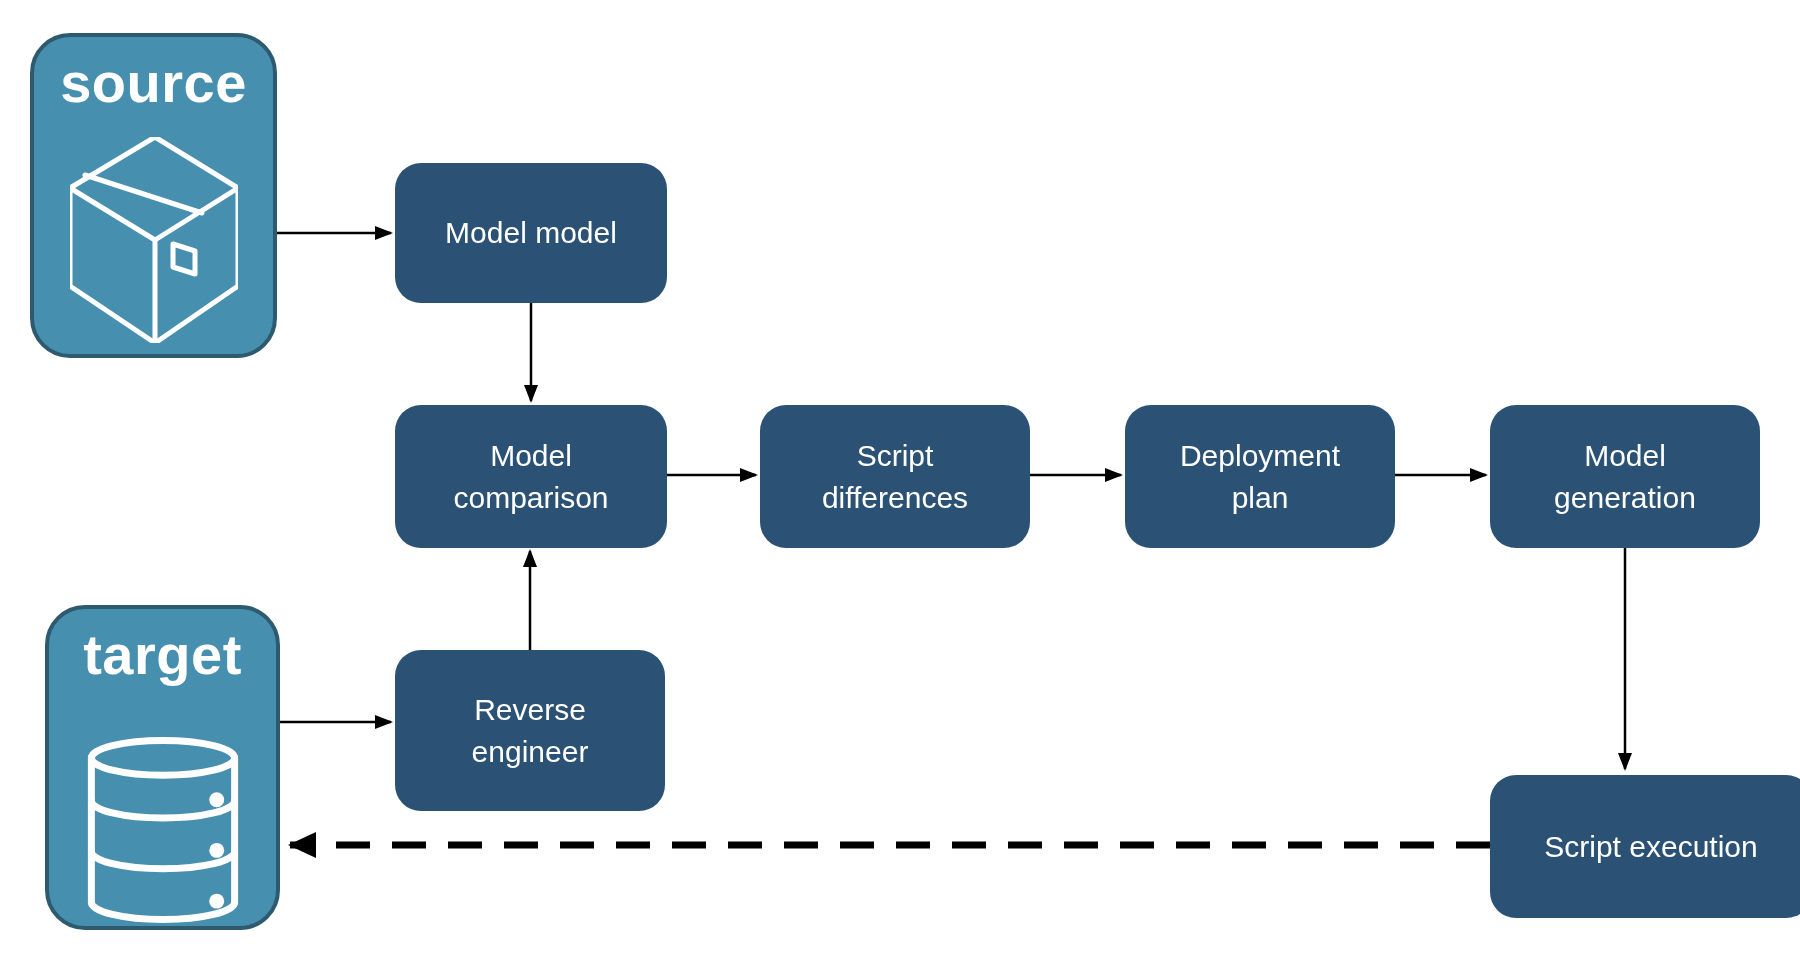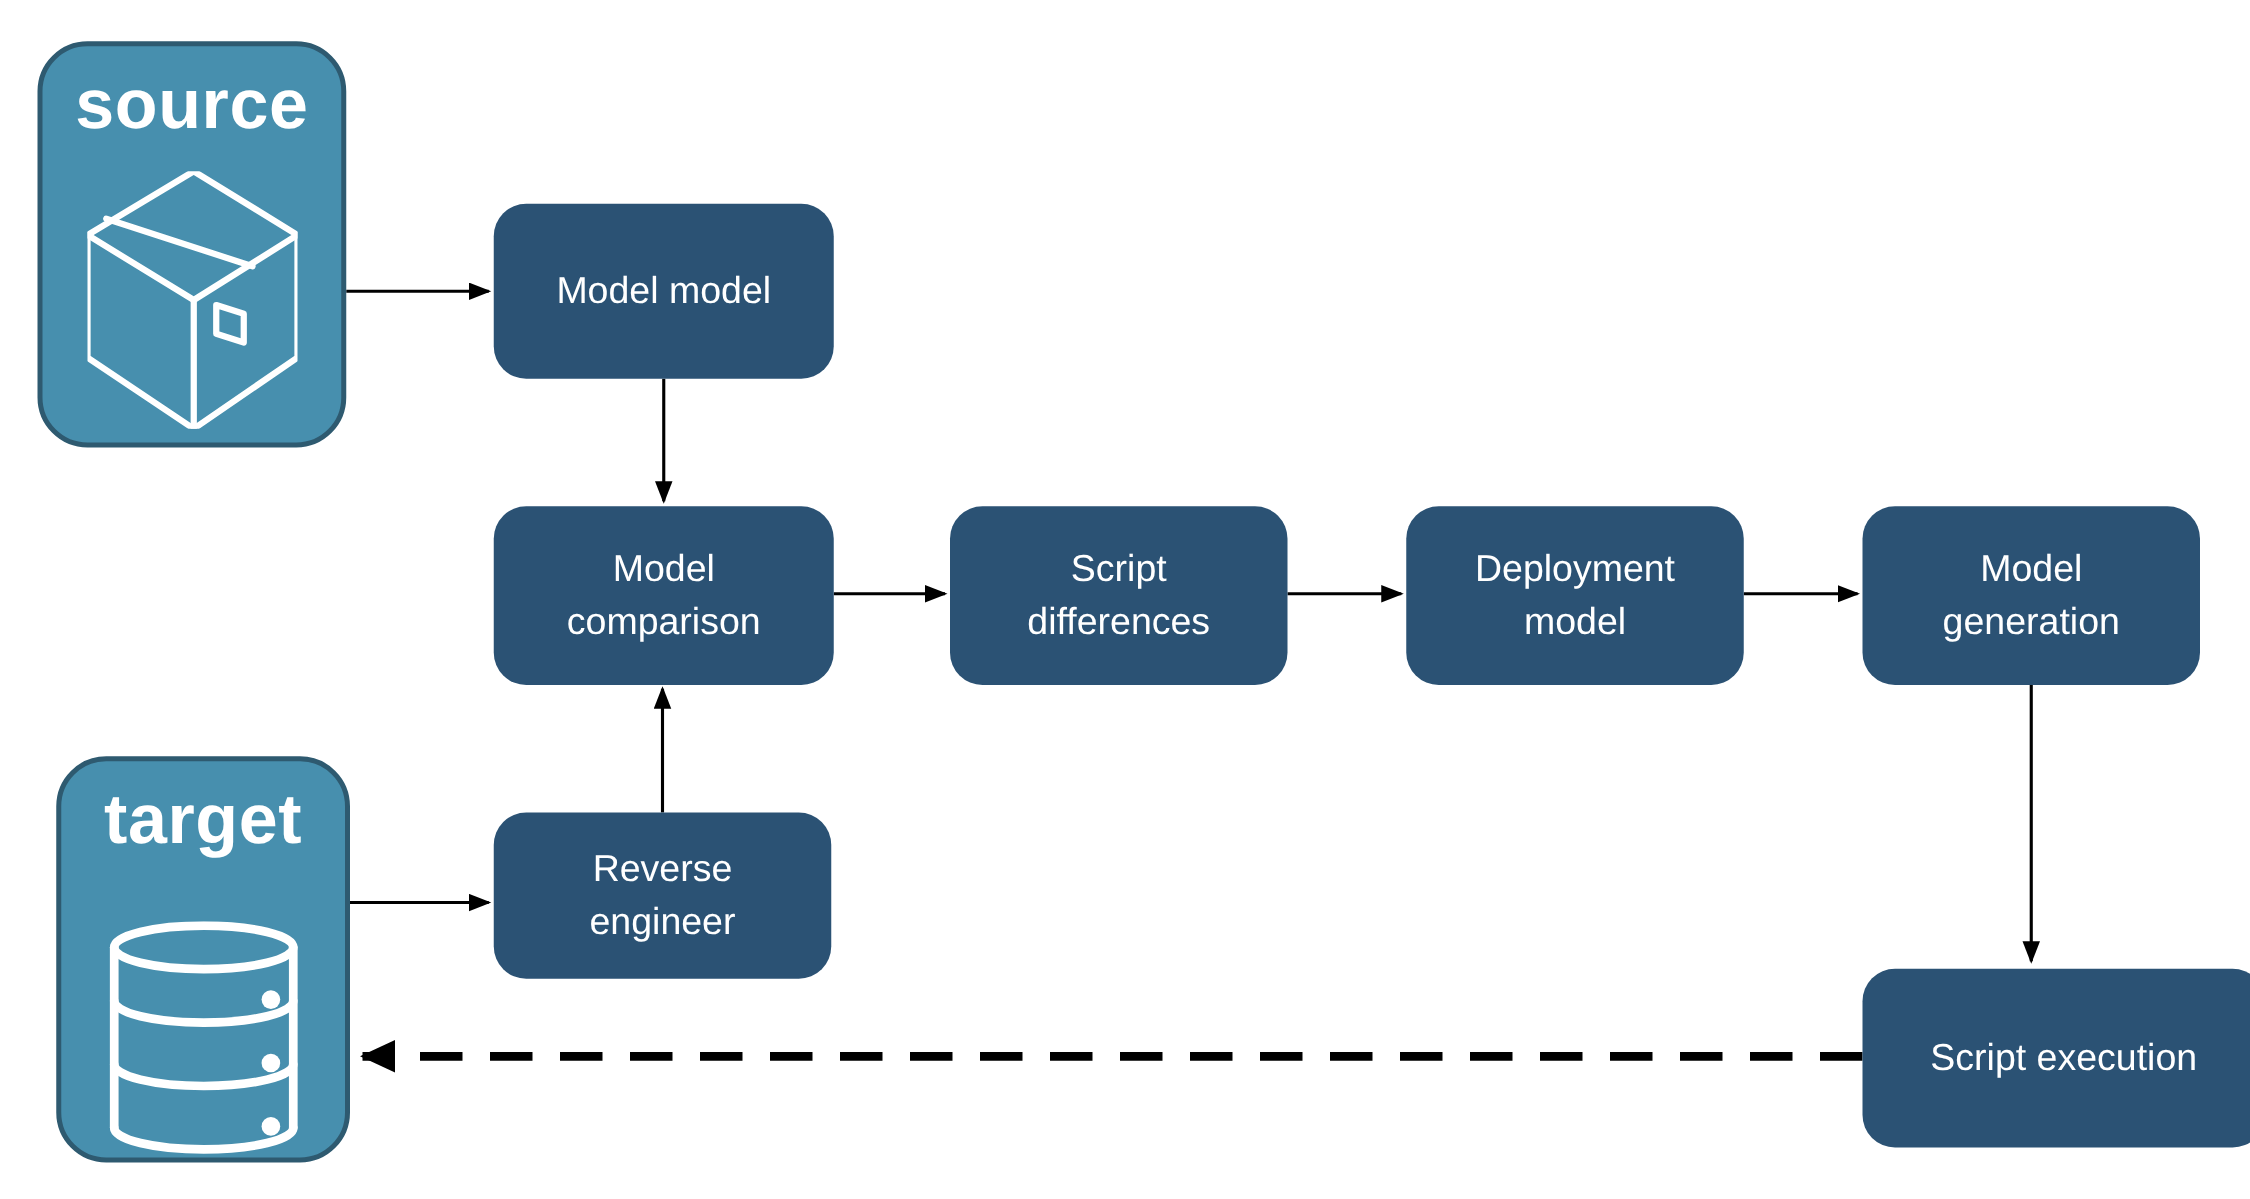--- a/index.html
+++ b/index.html
@@ -101,28 +101,28 @@
 
   <div class="node process" style="left:395px;top:405px;width:272px;height:143px;">
     <span>Model comparison</span>
   </div>
 
   <div class="node process" style="left:760px;top:405px;width:270px;height:143px;">
     <span>Script differences</span>
   </div>
 
   <div class="node process" style="left:1125px;top:405px;width:270px;height:143px;">
-    <span>Deployment model</span>
+    <span>Deployment plan</span>
   </div>
 
   <div class="node process" style="left:1490px;top:405px;width:270px;height:143px;">
     <span>Model generation</span>
   </div>
 
-  <div class="node process" style="left:395px;top:650px;width:270px;height:133px;">
+  <div class="node process" style="left:395px;top:650px;width:270px;height:161px;">
     <span>Reverse engineer</span>
   </div>
 
   <div class="node process" style="left:1490px;top:775px;width:322px;height:143px;">
     <span>Script execution</span>
   </div>
 
 </div>
 
 </body></html>

